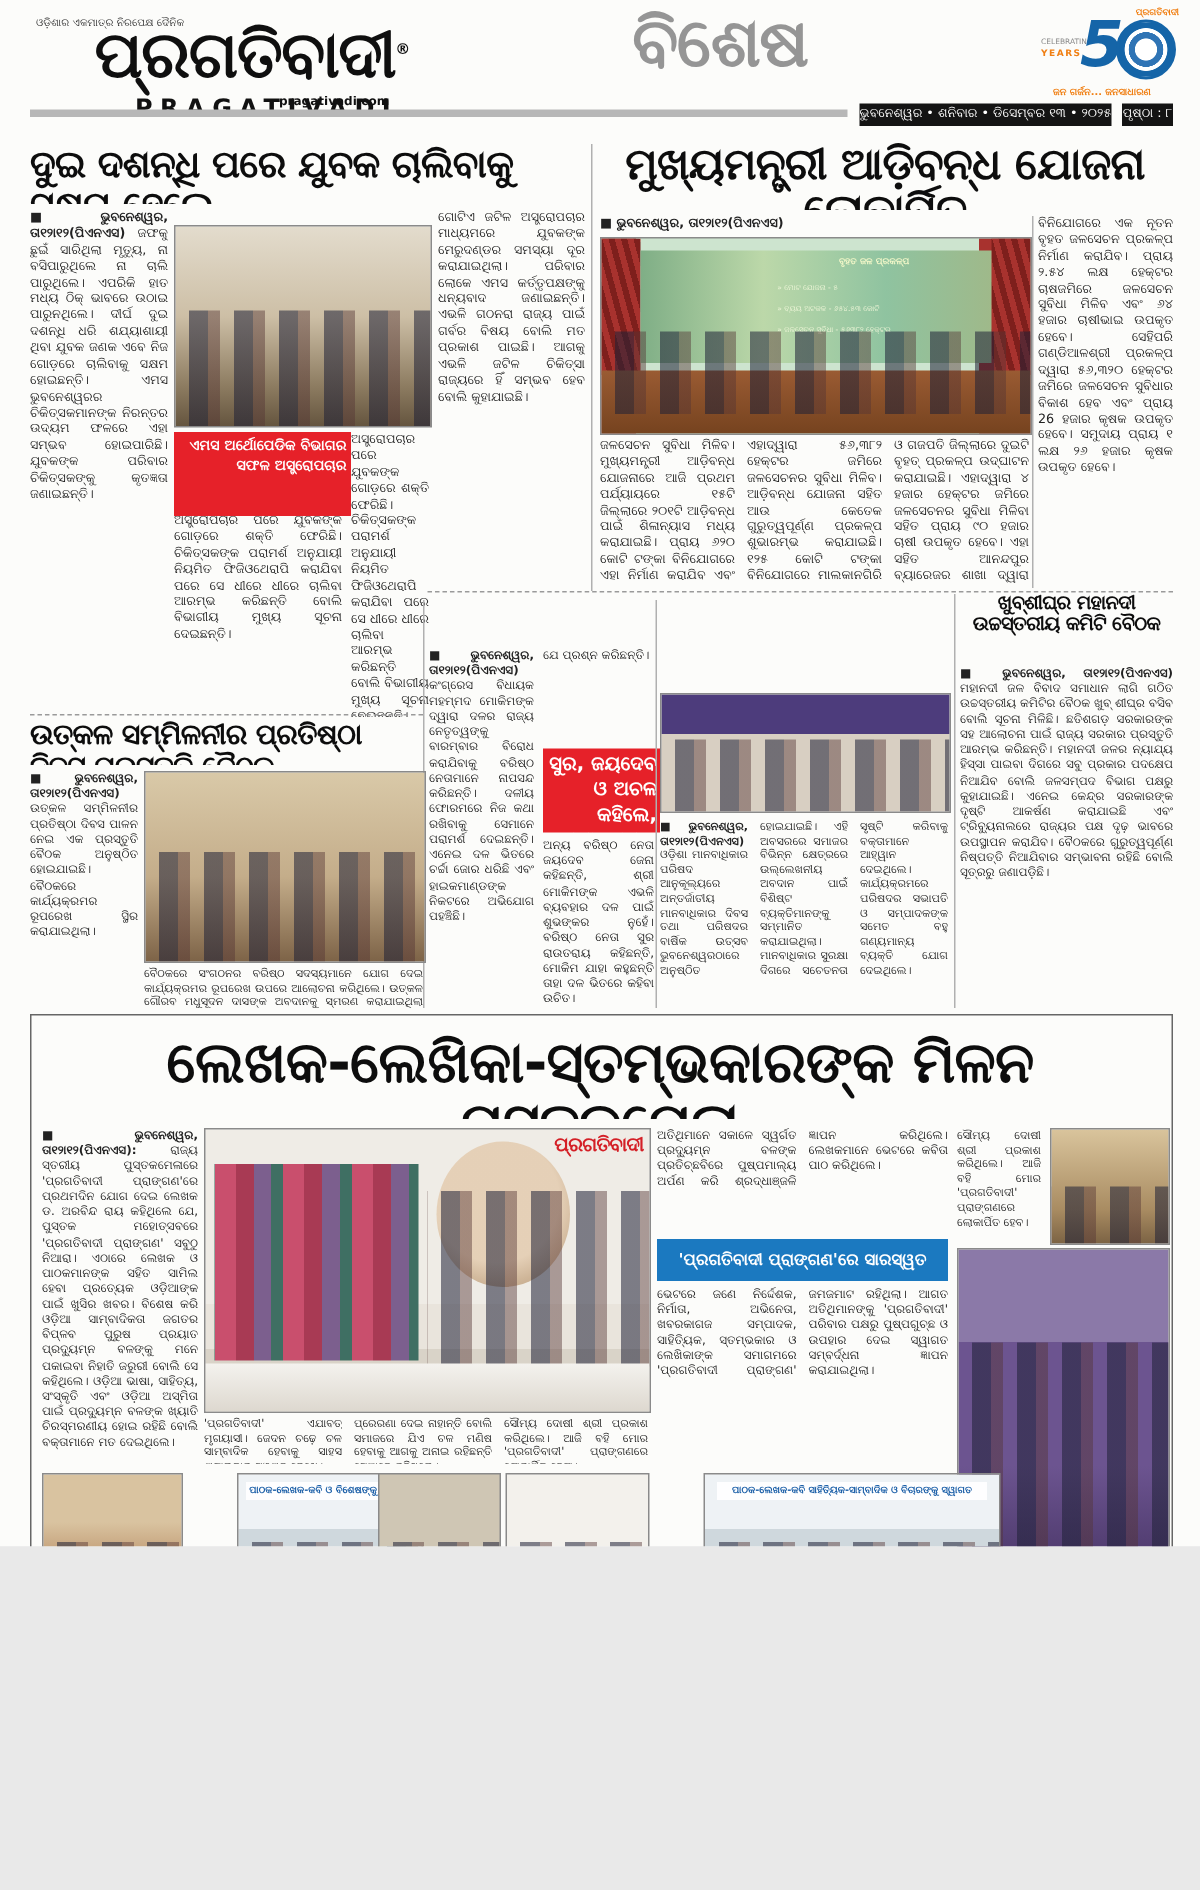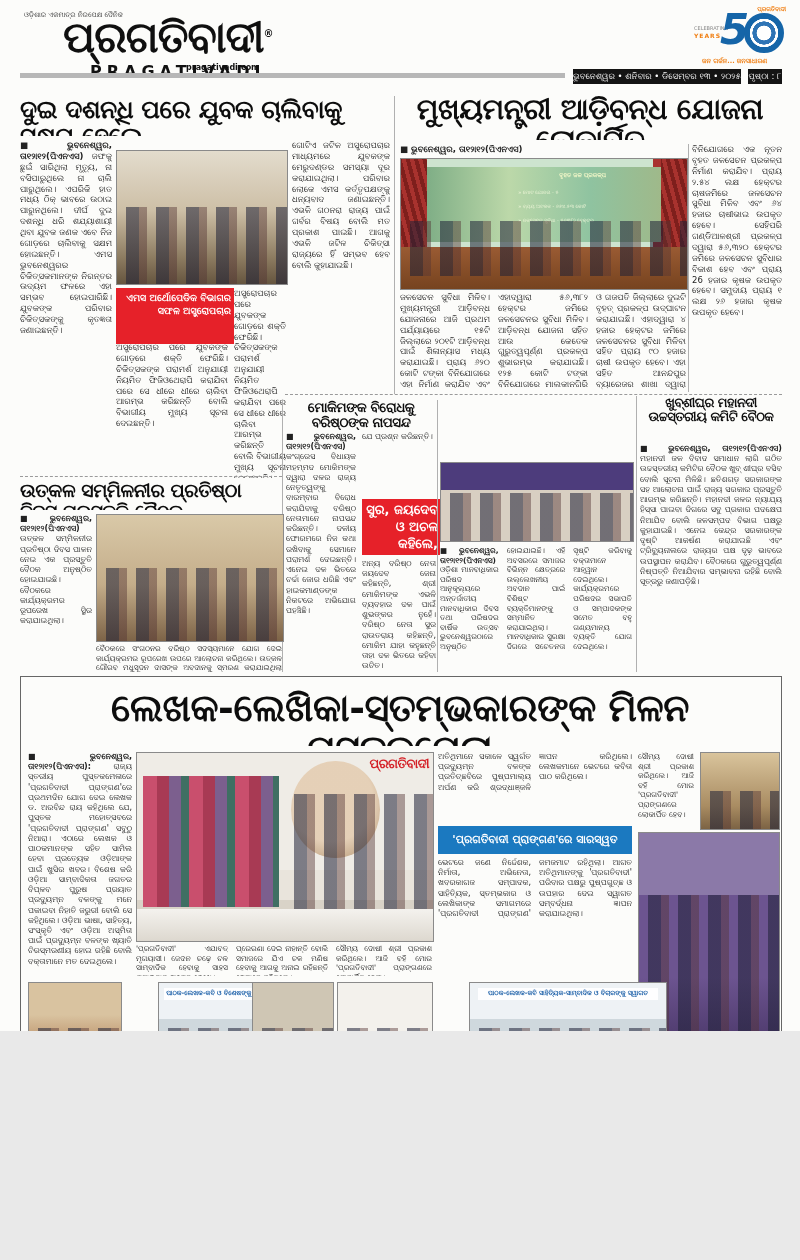--- a/index.html
+++ b/index.html
@@ -52,20 +52,21 @@
 </head>
 <body>
 
 <div id="page">
 
   <div class="abs" style="left:24px;top:11px;font-size:7px;color:#333;">ଓଡ଼ିଶାର ଏକମାତ୍ର ନିରପେକ୍ଷ ଦୈନିକ</div>
   <div class="abs" style="left:20px;top:16px;font-size:43px;font-weight:700;color:#0f0f0f;letter-spacing:-1px;line-height:1;margin-left:43px;"><span>ପ୍ରଗତିବାଦୀ</span><sup style="font-size:10px;">®</sup></div>
   <div class="abs" style="left:90px;top:62px;font-size:16px;font-weight:bold;letter-spacing:5px;color:#111;">PRAGATIVADI</div>
   <div class="abs" style="left:186px;top:63px;font-size:8px;font-weight:bold;color:#111;">pragativadi.com</div>
 
+  <div class="abs" style="left:388px;top:2px;width:184px;text-align:center;font-size:45px;font-weight:800;color:#959595;letter-spacing:-1px;">ବିଶେଷ</div>
 
   <div class="abs" style="left:694px;top:5px;width:92px;height:66px;">
     <div class="abs" style="right:0;top:0;font-size:6px;color:#f07f13;font-weight:bold;">ପ୍ରଗତିବାଦୀ</div>
     <div class="abs" style="left:0;top:20px;font-size:5px;color:#8a8a8a;">CELEBRATING</div>
     <div class="abs" style="left:0;top:27px;font-size:6px;color:#f07f13;font-weight:bold;letter-spacing:1px;">YEARS</div>
     <div class="abs" style="left:26px;top:4px;font-size:42px;font-weight:800;font-style:italic;color:#1565a8;line-height:1;">5</div>
     <div class="abs" style="left:50px;top:8px;width:36px;height:36px;border-radius:50%;background:radial-gradient(circle,#ffffff 0 28%,#2f74b5 30% 45%,#ffffff 46% 55%,#1565a8 57% 100%);border:2px solid #1565a8;"></div>
     <div class="abs" style="left:8px;top:52px;width:84px;font-size:6.5px;color:#f07f13;font-weight:bold;white-space:nowrap;overflow:hidden;">ଜନ ଗର୍ଜନ... ଜନସାଧାରଣ</div>
   </div>
 
@@ -99,21 +100,20 @@
     <div class="floor"></div>
     <div class="people" style="height:42%;bottom:10%;"></div>
   </div>
   <div class="abs txt cols3" style="left:400px;top:292px;width:286px;height:100px;">ଜଳସେଚନ ସୁବିଧା ମିଳିବ। ମୁଖ୍ୟମନ୍ତ୍ରୀ ଆଡ଼ିବନ୍ଧ ଯୋଜନାରେ ଆଜି ପ୍ରଥମ ପର୍ଯ୍ୟାୟରେ ୧୫ଟି ଜିଲ୍ଲାରେ ୨୦୧ଟି ଆଡ଼ିବନ୍ଧ ପାଇଁ ଶିଳାନ୍ୟାସ ମଧ୍ୟ କରାଯାଇଛି। ପ୍ରାୟ ୬୨୦ କୋଟି ଟଙ୍କା ବିନିଯୋଗରେ ଏହା ନିର୍ମାଣ କରାଯିବ ଏବଂ ଏହାଦ୍ୱାରା ୫୬,୩୮୨ ହେକ୍ଟର ଜମିରେ ଜଳସେଚନର ସୁବିଧା ମିଳିବ। ଆଡ଼ିବନ୍ଧ ଯୋଜନା ସହିତ ଆଉ କେତେକ ଗୁରୁତ୍ୱପୂର୍ଣ୍ଣ ପ୍ରକଳ୍ପ ଶୁଭାରମ୍ଭ କରାଯାଇଛି। ୧୨୫ କୋଟି ଟଙ୍କା ବିନିଯୋଗରେ ମାଲକାନଗିରି ଓ ଗଜପତି ଜିଲ୍ଲାରେ ଦୁଇଟି ବୃହତ୍ ପ୍ରକଳ୍ପ ଉଦ୍‌ଘାଟନ କରାଯାଇଛି। ଏହାଦ୍ୱାରା ୪ ହଜାର ହେକ୍ଟର ଜମିରେ ଜଳସେଚନର ସୁବିଧା ମିଳିବା ସହିତ ପ୍ରାୟ ୯୦ ହଜାର ଚାଷୀ ଉପକୃତ ହେବେ। ଏହା ସହିତ ଆନନ୍ଦପୁର ବ୍ୟାରେଜର ଶାଖା ଦ୍ୱାରା ପ୍ରାୟ ୧୪ କିଲୋମିଟର ଅଞ୍ଚଳ ଜଳସେଚନ ପରିସରକୁ ଆସିବ ଏବଂ ଜିଲ୍ଲାର ପ୍ରାୟ ୧୦ ହଜାର ହେକ୍ଟର ଜମି ଉପକୃତ ହେବ। ଅନୁଗୋଳ ଜିଲ୍ଲା ଅନ୍ତର୍ଗତ ଅଞ୍ଚଳରେ ନୂତନ ପ୍ରକଳ୍ପ ହାତକୁ ନିଆଯାଇଛି।</div>
   <div class="abs txt" style="left:692px;top:144px;width:90px;height:248px;">ବିନିଯୋଗରେ ଏକ ନୂତନ ବୃହତ ଜଳସେଚନ ପ୍ରକଳ୍ପ ନିର୍ମାଣ କରାଯିବ। ପ୍ରାୟ ୨.୫୪ ଲକ୍ଷ ହେକ୍ଟର ଚାଷଜମିରେ ଜଳସେଚନ ସୁବିଧା ମିଳିବ ଏବଂ ୬୪ ହଜାର ଚାଷୀଭାଇ ଉପକୃତ ହେବେ। ସେହିପରି ଗଣ୍ଡିଆଳଶ୍ରୀ ପ୍ରକଳ୍ପ ଦ୍ୱାରା ୫୬,୩୨୦ ହେକ୍ଟର ଜମିରେ ଜଳସେଚନ ସୁବିଧାର ବିକାଶ ହେବ ଏବଂ ପ୍ରାୟ 26 ହଜାର କୃଷକ ଉପକୃତ ହେବେ। ସମୁଦାୟ ପ୍ରାୟ ୧ ଲକ୍ଷ ୨୬ ହଜାର କୃଷକ ଉପକୃତ ହେବେ।</div>
   <div class="abs vrule" style="left:688px;top:144px;height:248px;"></div>
 
   <div class="abs hdash" style="left:285px;top:394px;width:497px;"></div>
   <div class="abs hdash" style="left:20px;top:476px;width:262px;"></div>
 
-  <div class="abs hl" style="left:286px;top:400px;width:150px;height:30px;font-size:13.5px;text-align:center;">ମୋକିମଙ୍କ ବିରୋଧକୁ ବରିଷ୍ଠଙ୍କ ନାପସନ୍ଦ</div>
   <div class="abs txt" style="left:286px;top:432px;width:70px;height:240px;font-size:8px;"><span class="dl">■ ଭୁବନେଶ୍ୱର, ତା୧୨ା୧୨(ପିଏନଏସ)</span> <span>କଂଗ୍ରେସ ବିଧାୟକ ମହମ୍ମଦ ମୋକିମଙ୍କ ଦ୍ୱାରା ଦଳର ରାଜ୍ୟ ନେତୃତ୍ୱଙ୍କୁ ବାରମ୍ବାର ବିରୋଧ କରାଯିବାକୁ ବରିଷ୍ଠ ନେତାମାନେ ନାପସନ୍ଦ କରିଛନ୍ତି। ଦଳୀୟ ଫୋରମରେ ନିଜ କଥା ରଖିବାକୁ ସେମାନେ ପରାମର୍ଶ ଦେଇଛନ୍ତି। ଏନେଇ ଦଳ ଭିତରେ ଚର୍ଚ୍ଚା ଜୋର ଧରିଛି ଏବଂ ହାଇକମାଣ୍ଡଙ୍କ ନିକଟରେ ଅଭିଯୋଗ ପହଞ୍ଚିଛି।</span></div>
   <div class="abs txt" style="left:362px;top:432px;width:74px;height:70px;font-size:8px;">ଯେ ପ୍ରଶ୍ନ କରିଛନ୍ତି।</div>
   <div class="abs redbox" style="left:362px;top:499px;width:74px;height:50px;font-size:13px;line-height:1.3;padding:3px 2px;">ସୁର, ଜୟଦେବ ଓ ଅଚଳ କହିଲେ, ଗଣମାଧ୍ୟମରେ କହିବା ଠିକ ନୁହେଁ</div>
   <div class="abs txt" style="left:362px;top:559px;width:74px;height:113px;font-size:8px;">ଅନ୍ୟ ବରିଷ୍ଠ ନେତା ଜୟଦେବ ଜେନା କହିଛନ୍ତି, ଶ୍ରୀ ମୋକିମଙ୍କ ଏଭଳି ବ୍ୟବହାର ଦଳ ପାଇଁ ଶୁଭଙ୍କର ନୁହେଁ। ବରିଷ୍ଠ ନେତା ସୁର ରାଉତରାୟ କହିଛନ୍ତି, ମୋକିମ ଯାହା କହୁଛନ୍ତି ତାହା ଦଳ ଭିତରେ କହିବା ଉଚିତ।</div>
   <div class="abs vrule" style="left:282px;top:400px;height:272px;"></div>
 
   <div class="photo ph-rights" style="left:440px;top:462px;width:192px;height:78px;">
     <div class="people" style="height:62%;"></div>
   </div>
   <div class="abs txt cols3" style="left:440px;top:546px;width:192px;height:126px;font-size:7.5px;"><span class="dl">■ ଭୁବନେଶ୍ୱର, ତା୧୨ା୧୨(ପିଏନଏସ)</span> <span>ଓଡ଼ିଶା ମାନବାଧିକାର ପରିଷଦ ଆନୁକୂଲ୍ୟରେ ଅନ୍ତର୍ଜାତୀୟ ମାନବାଧିକାର ଦିବସ ତଥା ପରିଷଦର ବାର୍ଷିକ ଉତ୍ସବ ଭୁବନେଶ୍ୱରଠାରେ ଅନୁଷ୍ଠିତ ହୋଇଯାଇଛି। ଏହି ଅବସରରେ ସମାଜର ବିଭିନ୍ନ କ୍ଷେତ୍ରରେ ଉଲ୍ଲେଖନୀୟ ଅବଦାନ ପାଇଁ ବିଶିଷ୍ଟ ବ୍ୟକ୍ତିମାନଙ୍କୁ ସମ୍ମାନିତ କରାଯାଇଥିଲା। ମାନବାଧିକାର ସୁରକ୍ଷା ଦିଗରେ ସଚେତନତା ସୃଷ୍ଟି କରିବାକୁ ବକ୍ତାମାନେ ଆହ୍ୱାନ ଦେଇଥିଲେ। କାର୍ଯ୍ୟକ୍ରମରେ ପରିଷଦର ସଭାପତି ଓ ସମ୍ପାଦକଙ୍କ ସମେତ ବହୁ ଗଣ୍ୟମାନ୍ୟ ବ୍ୟକ୍ତି ଯୋଗ ଦେଇଥିଲେ।</span></div>

